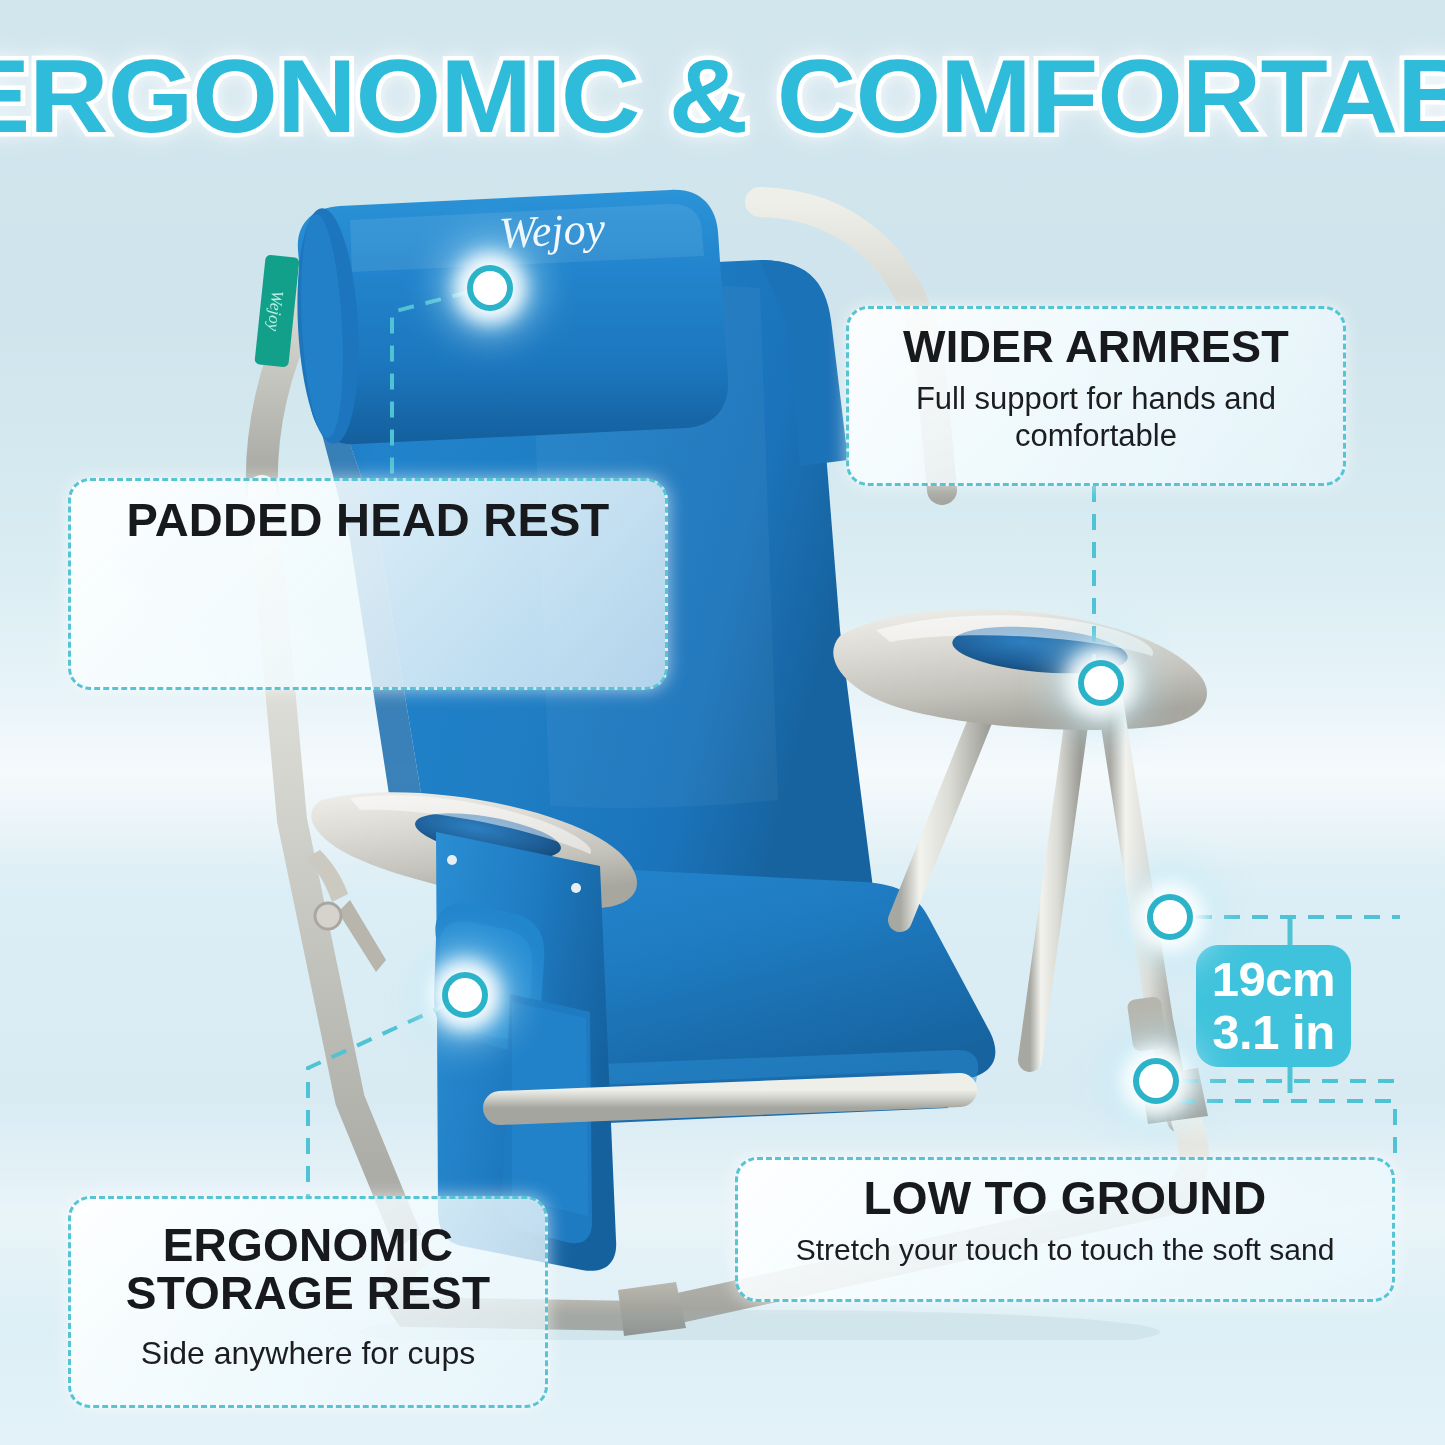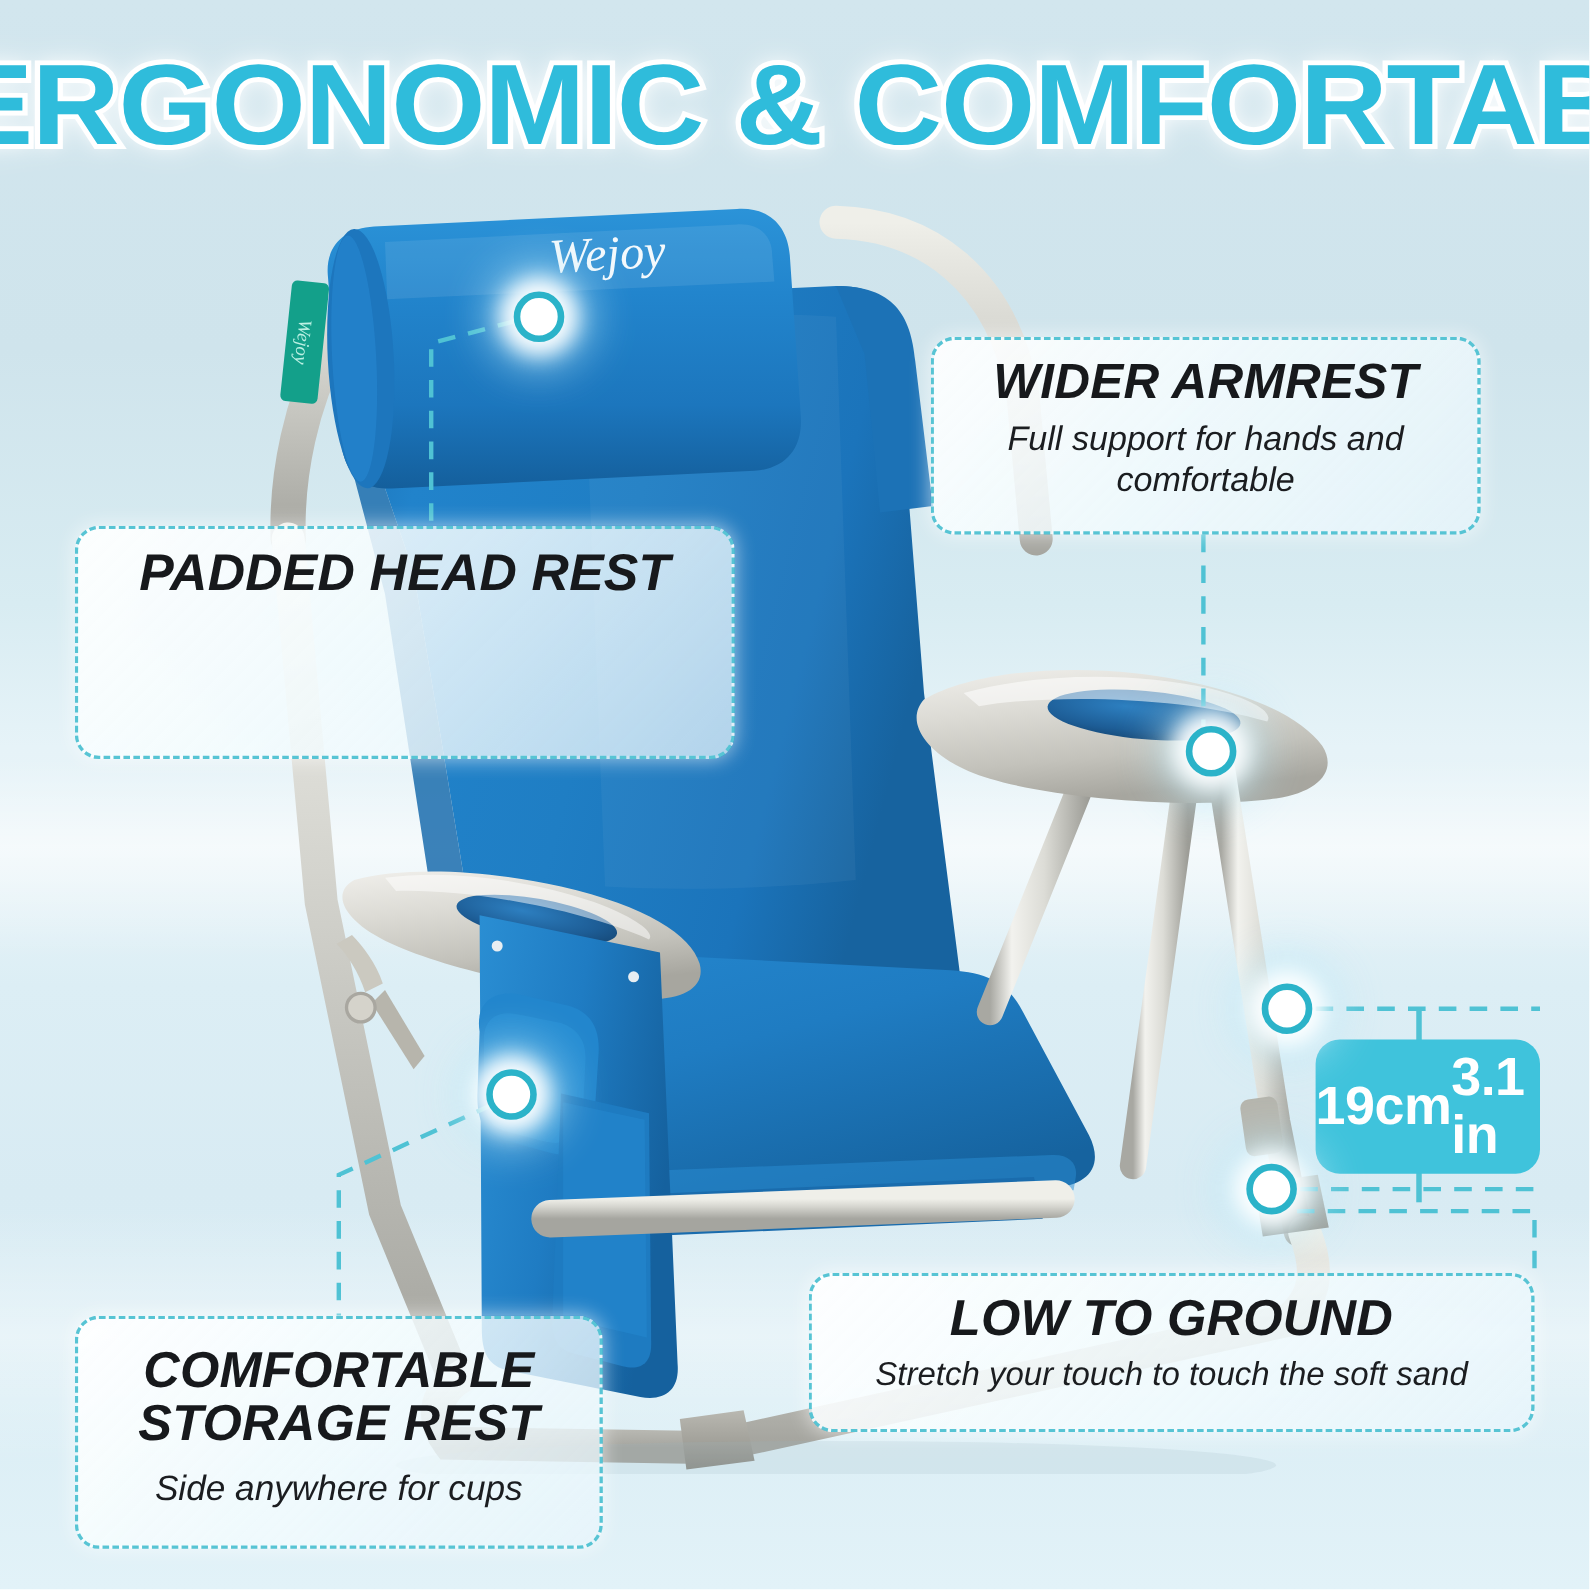--- a/index.html
+++ b/index.html
@@ -85,21 +85,20 @@
   
   .callout {
     position: absolute;
     border: 3px dashed #57c4d4;
     border-radius: 22px;
     background: linear-gradient(135deg, rgba(255,255,255,0.93) 0%, rgba(244,252,254,0.85) 45%, rgba(233,246,252,0.72) 100%);
     box-shadow: 0 0 18px rgba(255,255,255,0.6);
     z-index: 25;
     padding: 14px 18px;
     text-align: center;
-    font-style: italic;
   }
   .callout h3 {
     font-family: "Liberation Sans", sans-serif;
     font-weight: 700;
     color: #17191c;
     letter-spacing: 0.2px;
     line-height: 1.05;
   }
   .callout p {
     font-family: "Liberation Sans", sans-serif;
@@ -123,27 +122,27 @@
 
   #callout-lowground { left: 735px; top: 1157px; width: 660px; height: 145px; padding-top: 14px; }
   #callout-lowground h3 { font-size: 46px; }
   #callout-lowground p  { font-size: 30px; margin-top: 10px; }
 
   
   #measure-badge {
     position: absolute;
     left: 1196px;
     top: 945px;
-    width: 204px;
+    width: 155px;
     height: 122px;
     background: #3fc3dc;
     border-radius: 22px;
     z-index: 26;
     display: flex;
-    flex-direction: row;
+    flex-direction: column;
     align-items: center;
     justify-content: center;
   }
   #measure-badge span {
     color: #ffffff;
     font-family: "Liberation Sans", sans-serif;
     font-weight: 700;
     font-size: 49px;
     line-height: 53px;
     letter-spacing: -0.5px;
@@ -417,21 +416,21 @@
     <h3>PADDED HEAD REST</h3>
   </div>
 
   <div class="callout" id="callout-armrest">
     <h3>WIDER ARMREST</h3>
     <p>Full support for hands and comfortable</p>
   </div>
 
   <div class="callout" id="callout-storage">
     <h3>
-      <span class="nobr">COMFORTABLE</span><br>
+      <span class="nobr">ERGONOMIC</span><br>
       <span class="nobr">STORAGE REST</span>
     </h3>
     <p>Side anywhere for cups</p>
   </div>
 
   <div class="callout" id="callout-lowground">
     <h3>LOW TO GROUND</h3>
     <p>Stretch your touch to touch the soft sand</p>
   </div>
 

